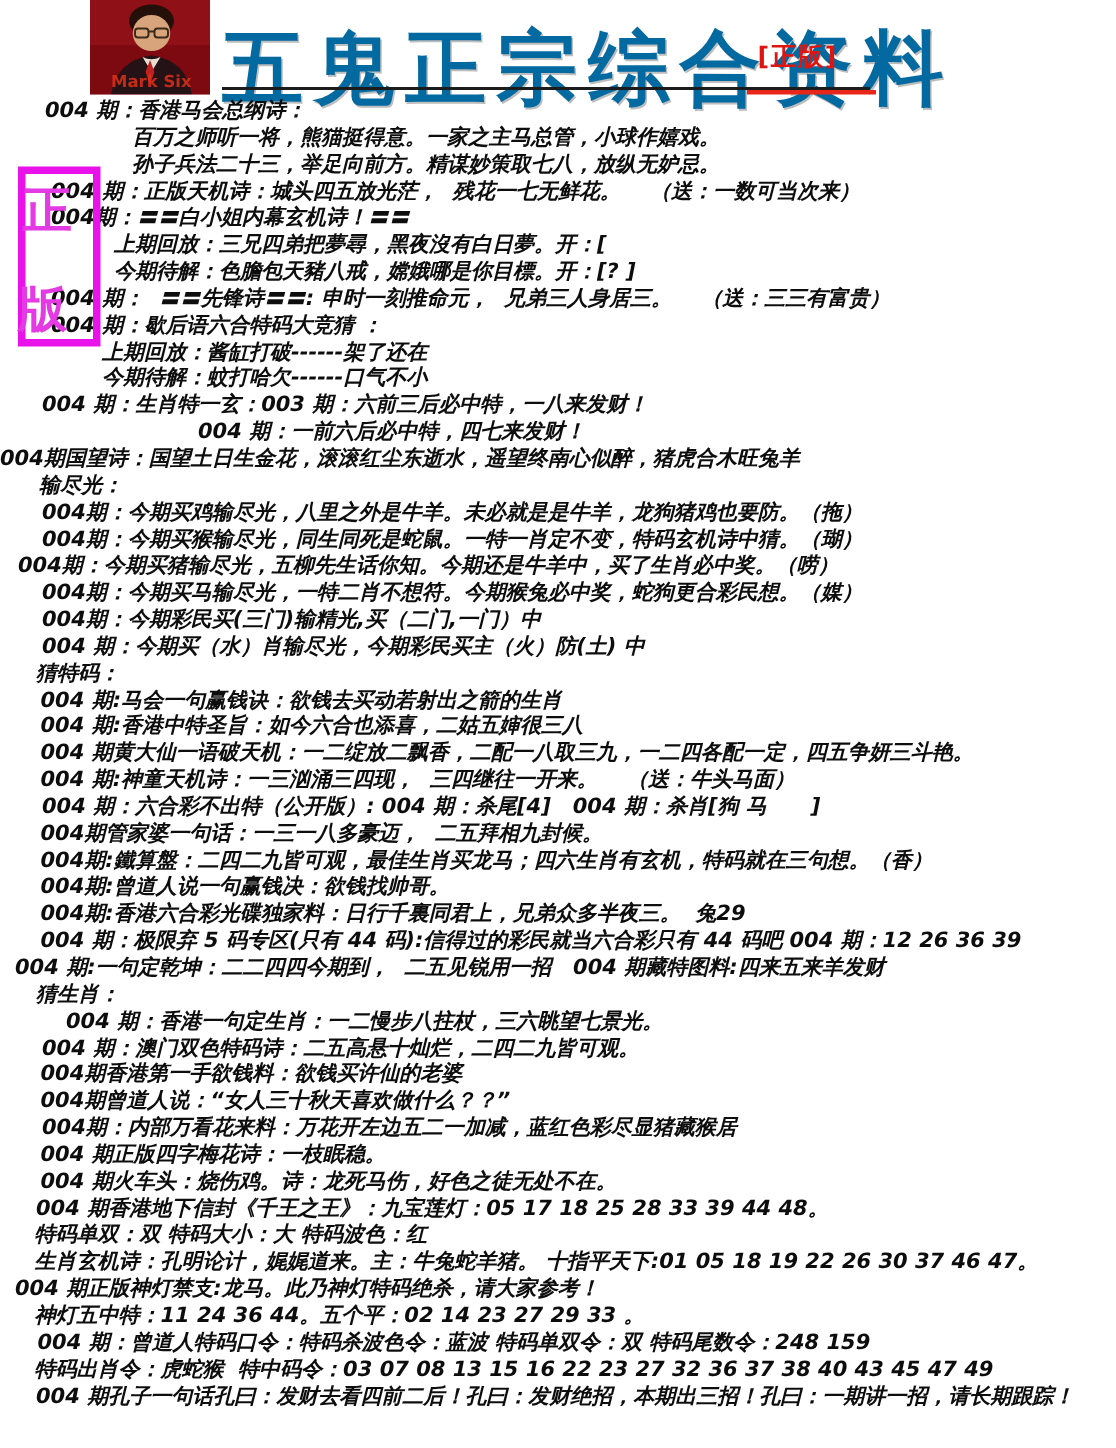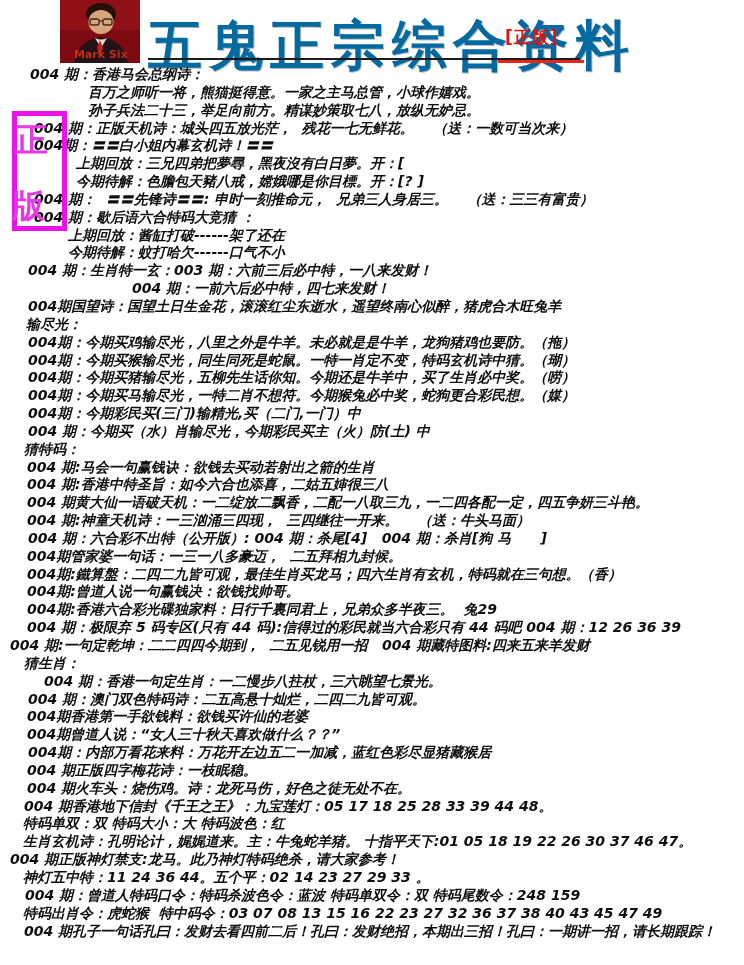--- a/index.html
+++ b/index.html
@@ -87,25 +87,25 @@
     <div class="line" style="padding-left: 34px;">004 期：正版天机诗：城头四五放光茫，  残花一七无鲜花。    （送：一数可当次来）</div>
     <div class="line" style="padding-left: 34px;">004期：〓〓白小姐内幕玄机诗！〓〓</div>
     <div class="line" style="padding-left: 76px;">上期回放：三兄四弟把夢尋，黑夜沒有白日夢。开：[</div>
     <div class="line" style="padding-left: 76px;">今期待解：色膽包天豬八戒，嫦娥哪是你目標。开：[? ]</div>
     <div class="line" style="padding-left: 34px;">004 期：  〓〓先锋诗〓〓: 申时一刻推命元，  兄弟三人身居三。    （送：三三有富贵）</div>
     <div class="line" style="padding-left: 34px;">004 期：歇后语六合特码大竞猜 ：</div>
     <div class="line" style="padding-left: 68px;">上期回放：酱缸打破------架了还在</div>
     <div class="line" style="padding-left: 68px;">今期待解：蚊打哈欠------口气不小</div>
     <div class="line" style="padding-left: 28px;">004 期：生肖特一玄：003 期：六前三后必中特，一八来发财！</div>
     <div class="line" style="padding-left: 132px;">004 期：一前六后必中特，四七来发财！</div>
-    <div class="line" style="padding-left: 28px;">004期国望诗：国望土日生金花，滚滚红尘东逝水，遥望终南心似醉，猪虎合木旺兔羊</div>
+    <div class="line" style="">004期国望诗：国望土日生金花，滚滚红尘东逝水，遥望终南心似醉，猪虎合木旺兔羊</div>
     <div class="line" style="padding-left: 26px;">输尽光：</div>
     <div class="line" style="padding-left: 28px;">004期：今期买鸡输尽光，八里之外是牛羊。未必就是是牛羊，龙狗猪鸡也要防。（拖）</div>
     <div class="line" style="padding-left: 28px;">004期：今期买猴输尽光，同生同死是蛇鼠。一特一肖定不变，特码玄机诗中猜。（瑚）</div>
-    <div class="line" style="padding-left: 28px;">004期：今期买猪输尽光，五柳先生话你知。今期还是牛羊中，买了生肖必中奖。（唠）</div>
+    <div class="line" style="padding-left: 12px;">004期：今期买猪输尽光，五柳先生话你知。今期还是牛羊中，买了生肖必中奖。（唠）</div>
     <div class="line" style="padding-left: 28px;">004期：今期买马输尽光，一特二肖不想符。今期猴兔必中奖，蛇狗更合彩民想。（媒）</div>
     <div class="line" style="padding-left: 28px;">004期：今期彩民买(三门)输精光,买（二门,一门）中</div>
     <div class="line" style="padding-left: 28px;">004 期：今期买（水）肖输尽光，今期彩民买主（火）防(土) 中</div>
     <div class="line" style="padding-left: 24px;">猜特码：</div>
     <div class="line" style="padding-left: 27px;">004 期:马会一句赢钱诀：欲钱去买动若射出之箭的生肖</div>
     <div class="line" style="padding-left: 27px;">004 期:香港中特圣旨：如今六合也添喜，二姑五婶很三八</div>
     <div class="line" style="padding-left: 27px;">004 期黄大仙一语破天机：一二绽放二飘香，二配一八取三九，一二四各配一定，四五争妍三斗艳。</div>
     <div class="line" style="padding-left: 27px;">004 期:神童天机诗：一三汹涌三四现，  三四继往一开来。    （送：牛头马面）</div>
     <div class="line" style="padding-left: 28px;">004 期：六合彩不出特（公开版）: 004 期：杀尾[4]   004 期：杀肖[狗 马      ]</div>
     <div class="line" style="padding-left: 27px;">004期管家婆一句话：一三一八多豪迈，  二五拜相九封候。</div>

